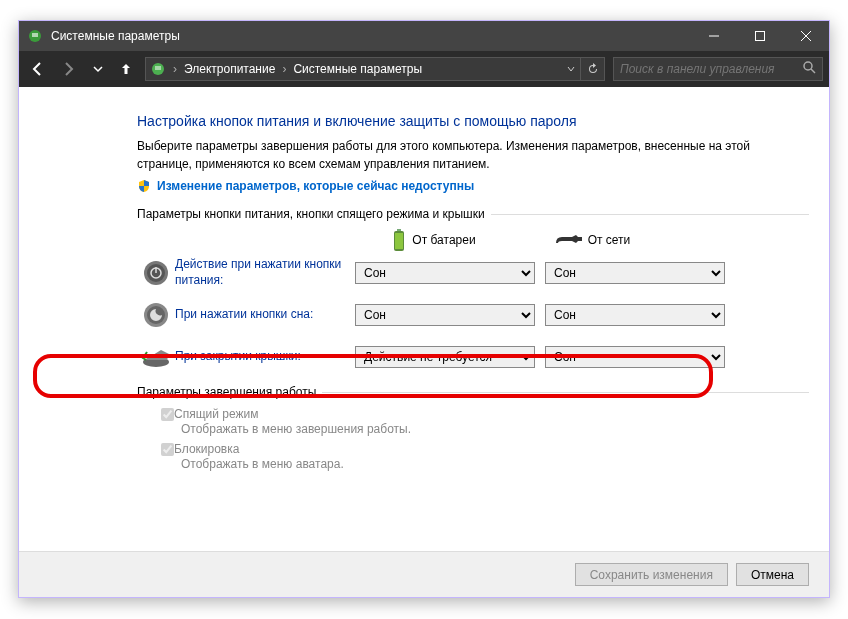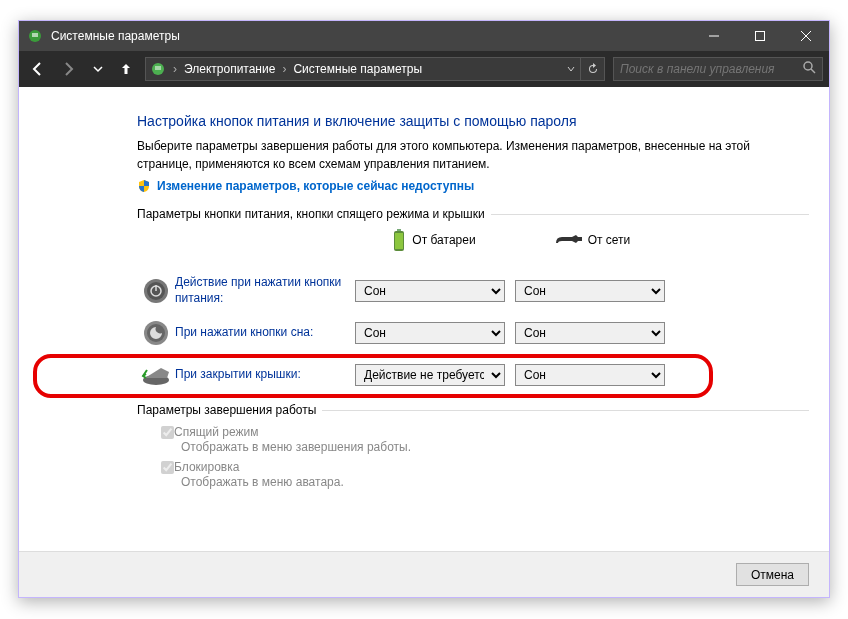--- a/index.html
+++ b/index.html
@@ -26,28 +26,28 @@
   .content { position: absolute; top: 68px; left: 0; right: 0; bottom: 0; background: #fff; }
   .inner { padding: 10px 20px 0 118px; }
   .heading { color: #003399; font-size: 14px; margin: 14px 0 8px 0; font-weight: normal; }
   .subtext { color: #000; font-size: 12px; line-height: 1.5; margin-bottom: 6px; max-width: 620px; }
   .link-row { display: flex; align-items: center; gap: 6px; margin: 4px 0 14px 0; }
   .link-row a { color: #0066cc; text-decoration: none; font-size: 12px; font-weight: bold; }
 
   .section-hdr { color: #000; font-size: 12px; margin: 6px 0 8px 0; display: flex; align-items: center; }
   .section-hdr .line { flex: 1; height: 1px; background: #ddd; margin-left: 6px; }
 
-  .grid-hdr { display: flex; margin-bottom: 20px; }
+  .grid-hdr { display: flex; margin-bottom: 2px; }
   .col-label { width: 218px; }
   .col-bat, .col-ac { width: 158px; display: flex; align-items: center; justify-content: center; gap: 6px; color: #000; }
 
   .row { display: flex; align-items: center; height: 40px; margin-bottom: 2px; }
   .row-icon { width: 38px; display: flex; align-items: center; justify-content: center; }
   .row-label { width: 180px; color: #003399; font-size: 12px; line-height: 1.3; }
-  .sel { width: 150px; margin-right: 10px; }
+  .sel { width: 180px; margin-right: 10px; }
   .sel select { width: 100%; height: 22px; border: 1px solid #888; background: #f0f0f0; font-size: 12px; padding: 0 4px; }
 
   .highlight-box { position: absolute; border: 4px solid #e60000; border-radius: 18px; pointer-events: none; }
 
   .chk-row { display: flex; align-items: center; gap: 0; margin: 4px 0 0 24px; }
   .chk-row input { accent-color: #0078d7; }
   .chk-label { color: #888; font-size: 12px; }
   .chk-desc { margin: 1px 0 6px 44px; color: #888; font-size: 12px; }
 
   .footer { position: absolute; left: 0; right: 0; bottom: 0; height: 46px; border-top: 1px solid #ddd; background: #f0f0f0; display: flex; align-items: center; justify-content: flex-end; padding-right: 20px; gap: 8px; }
@@ -237,17 +237,18 @@
       <div class="chk-row">
         <input type="checkbox" checked="" disabled="" style="">
         <span class="chk-label">Блокировка</span>
       </div>
       <div class="chk-desc">Отображать в меню аватара.</div>
     </div>
 
     <div class="highlight-box" style="left:14px; top:265px; width:680px; height:44px;"></div>
 
     <div class="footer">
+      <button disabled="">Сохранить изменения</button>
       <button>Отмена</button>
     </div>
   </div>
 
 </div>
 
 </body></html>

